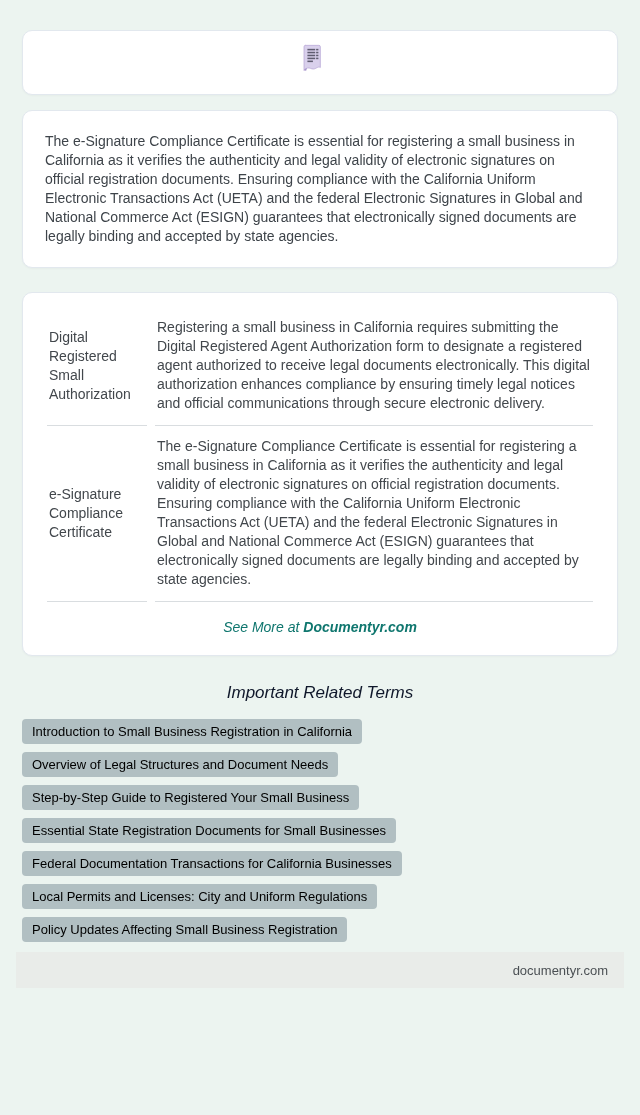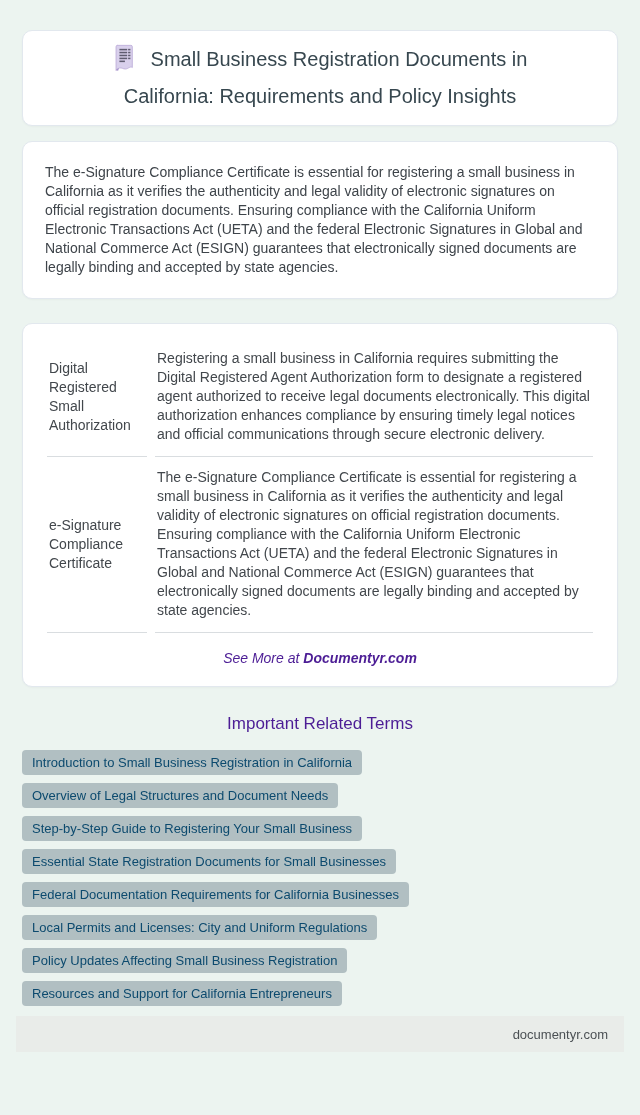--- a/index.html
+++ b/index.html
@@ -54,38 +54,39 @@
     font-size: 14px;
     line-height: 19px;
     color: #42474c;
     vertical-align: middle;
   }
   td.term-cell { width: 100px; }
   .see-more {
     text-align: center;
     font-style: italic;
     font-size: 14px;
-    color: #4c1d95;
+    color: #0f766e;
     margin-top: 17px;
   }
   .see-more .brand { font-weight: bold; }
   
   .related-heading {
     text-align: center;
     font-size: 17px;
     font-weight: 500;
-    color: #4c1d95;
+    color: #0f172a;
     margin: 27px 0 16px;
+    font-style: italic;
   }
   .tags { margin: 0 22px; }
   .tag {
     display: block;
     width: fit-content;
     background: #b1bfc2;
-    color: #0c4a6e;
+    color: #000000;
     font-family: inherit;
     font-size: 13px;
     line-height: 15px;
     padding: 5px 10px;
     border: none;
     border-radius: 4px;
     margin: 0 11px 8px 0;
     cursor: pointer;
     text-align: center;
   }
@@ -111,21 +112,21 @@
         <rect x="7" y="5" width="8.5" height="1.7" fill="#5f5c70"></rect>
           <rect x="16.5" y="5" width="2.5" height="1.7" fill="#5f5c70"></rect>
         <rect x="7" y="8.2" width="8.5" height="1.7" fill="#5f5c70"></rect>
           <rect x="16.5" y="8.2" width="2.5" height="1.7" fill="#5f5c70"></rect>
         <rect x="7" y="11.4" width="8.5" height="1.7" fill="#5f5c70"></rect>
           <rect x="16.5" y="11.4" width="2.5" height="1.7" fill="#5f5c70"></rect>
         <rect x="7" y="14.6" width="8.5" height="1.7" fill="#5f5c70"></rect>
           <rect x="16.5" y="14.6" width="2.5" height="1.7" fill="#5f5c70"></rect>
         <rect x="7" y="17.8" width="6" height="1.7" fill="#5f5c70"></rect>
         <path d="M3 28.4 c0.9 -1 1.7 -1.9 3.6 -2.4 l-1 2.8 z" fill="#a795cc"></path>
-      </svg></span><span>Small Business Registration Documents in California: Requirements and Policy Insights</span></h1>
+      </svg></span></h1>
 </section>
 
 <section class="card" id="intro-card">
   <p class="intro-text">The e-Signature Compliance Certificate is essential for registering a small business in California as it verifies the authenticity and legal validity of electronic signatures on official registration documents. Ensuring compliance with the California Uniform Electronic Transactions Act (UETA) and the federal Electronic Signatures in Global and National Commerce Act (ESIGN) guarantees that electronically signed documents are legally binding and accepted by state agencies.</p>
 </section>
 
 <section class="card" id="table-card">
   <table class="doc-table">
     <tbody>
       <tr>
@@ -142,23 +143,22 @@
     <span>See More at</span>
     <span class="brand">Documentyr.com</span>
   </div>
 </section>
 
 <h2 class="related-heading">Important Related Terms</h2>
 
 <div class="tags">
   <button class="tag">Introduction to Small Business Registration in California</button>
   <button class="tag">Overview of Legal Structures and Document Needs</button>
-  <button class="tag">Step-by-Step Guide to Registering Your Small Business</button>
+  <button class="tag">Step-by-Step Guide to Registered Your Small Business</button>
   <button class="tag">Essential State Registration Documents for Small Businesses</button>
-  <button class="tag">Federal Documentation Requirements for California Businesses</button>
+  <button class="tag">Federal Documentation Transactions for California Businesses</button>
   <button class="tag">Local Permits and Licenses: City and Uniform Regulations</button>
   <button class="tag">Policy Updates Affecting Small Business Registration</button>
-  <button class="tag">Resources and Support for California Entrepreneurs</button>
 </div>
 
 <footer class="site-footer">
   <span>documentyr.com</span>
 </footer>
 
 </body></html>

